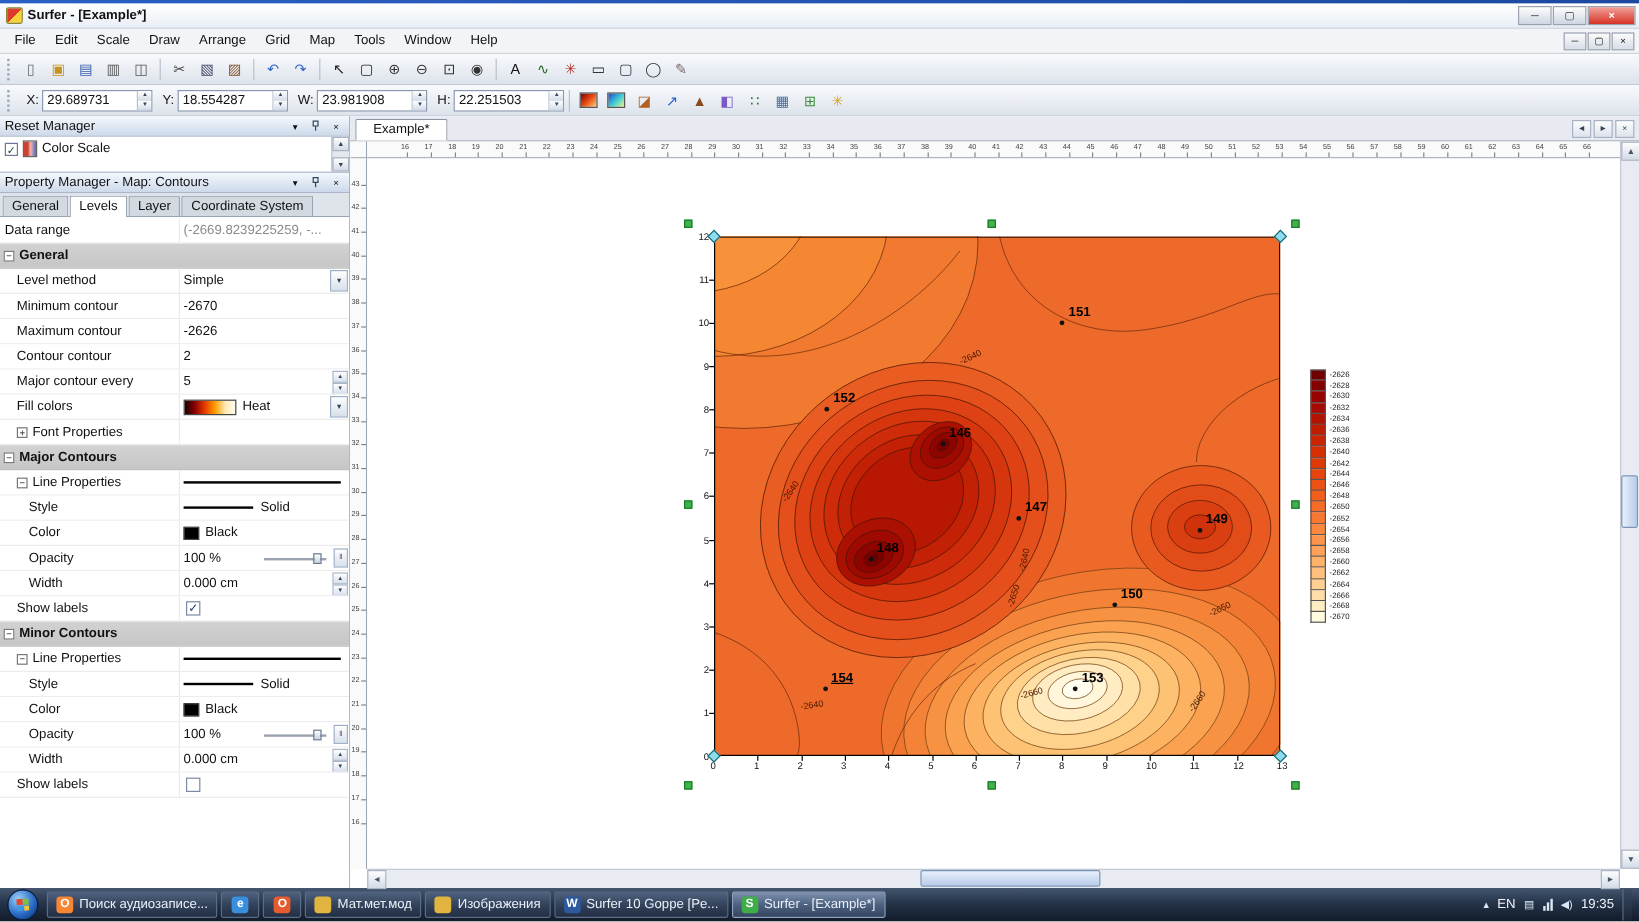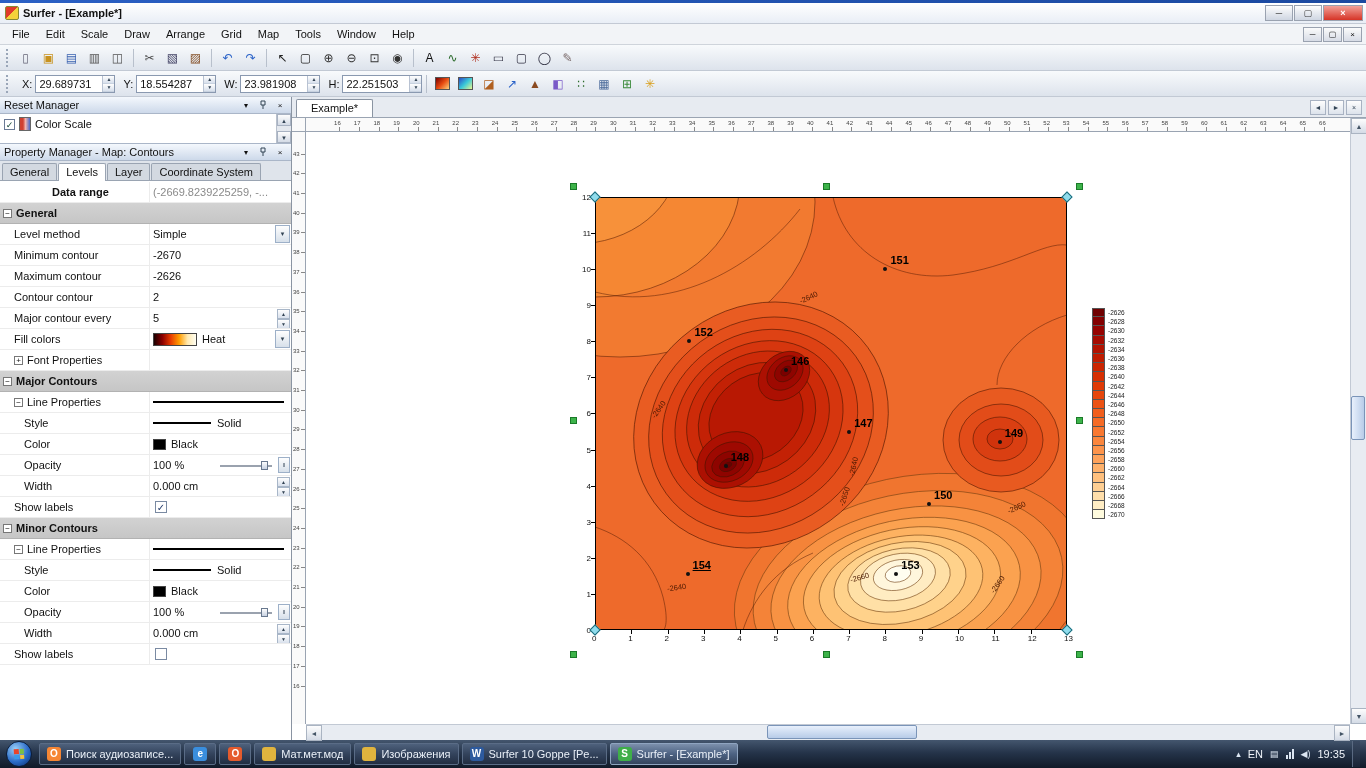--- a/index.html
+++ b/index.html
@@ -22,21 +22,21 @@
   .mdi{margin-left:auto;display:flex;gap:1px;padding-right:4px}
   .mdibtn{width:19px;height:15px;border:1px solid #9aa2b0;background:linear-gradient(#fbfbfb,#d7dce6);font-size:8px;line-height:13px;text-align:center}
 
   
   .toolbar{height:26px;background:linear-gradient(#f8fafc,#dde3ec);border-bottom:1px solid #c2c9d4;display:flex;align-items:center;padding:0 2px}
   .grip{width:4px;height:18px;margin:0 4px;border-left:2px dotted #9aa6b8}
   .tbtn{width:21px;height:21px;margin:0 1px;border:1px solid transparent;border-radius:2px;display:flex;align-items:center;justify-content:center;font-size:12px;cursor:default}
   .tsep{width:1px;height:18px;background:#b8c0cc;margin:0 4px}
   .tgrad{width:15px;height:13px;border:1px solid #555;display:inline-block}
   .coordlab{margin:0 3px 0 8px;font-size:11px}
-  .coordbox{width:80px;height:18px;border:1px solid #8a99b0;background:#fff;display:flex;align-items:center;padding:0 3px;position:relative}
+  .coordbox{width:92px;height:18px;border:1px solid #8a99b0;background:#fff;display:flex;align-items:center;padding:0 3px;position:relative}
   .coordbox .val{flex:1}
   .spin{position:absolute;right:0;top:0;width:12px;height:100%;display:flex;flex-direction:column;border-left:1px solid #b8c2d2}
   .spin span{flex:1;font-size:5px;line-height:7px;text-align:center;background:linear-gradient(#fefefe,#d8e0ec);border-bottom:1px solid #c8d2e0;color:#345}
 
   
   .content{flex:1;display:flex;min-height:0}
   .leftpanel{width:292px;border-right:1px solid #8a94a2;background:#eef1f5;display:flex;flex-direction:column}
   .phead{height:17px;background:linear-gradient(#f4f8fd,#cdd9ea);border-bottom:1px solid #aab6c8;display:flex;align-items:center;padding:0 4px;font-size:11px}
   .phead .tools{margin-left:auto;display:flex;gap:3px;align-items:center}
   .phtool{width:14px;height:13px;font-size:8px;line-height:12px;text-align:center;border:1px solid transparent}
@@ -286,21 +286,21 @@
       </div>
       <div class="pmtabs" id="pm-tabs">
           <span class="ptab">General</span>
           <span class="ptab active">Levels</span>
           <span class="ptab">Layer</span>
           <span class="ptab">Coordinate System</span>
         </div>
       <div class="propgrid" id="prop-grid">
           <div class="prow">
             <div class="plabel" style="padding-left: 4px;">
-              <span style="font-weight: bold; margin-left: 48px;">Data range</span>
+              <span style="font-weight: normal;">Data range</span>
             </div>
             <div class="pvalue">
               <span class="muted">(-2669.8239225259, -...</span>
             </div>
           </div>
           <div class="prow cat">
             <span class="minusbox">−</span>
             <span>General</span>
           </div>
           <div class="prow">

